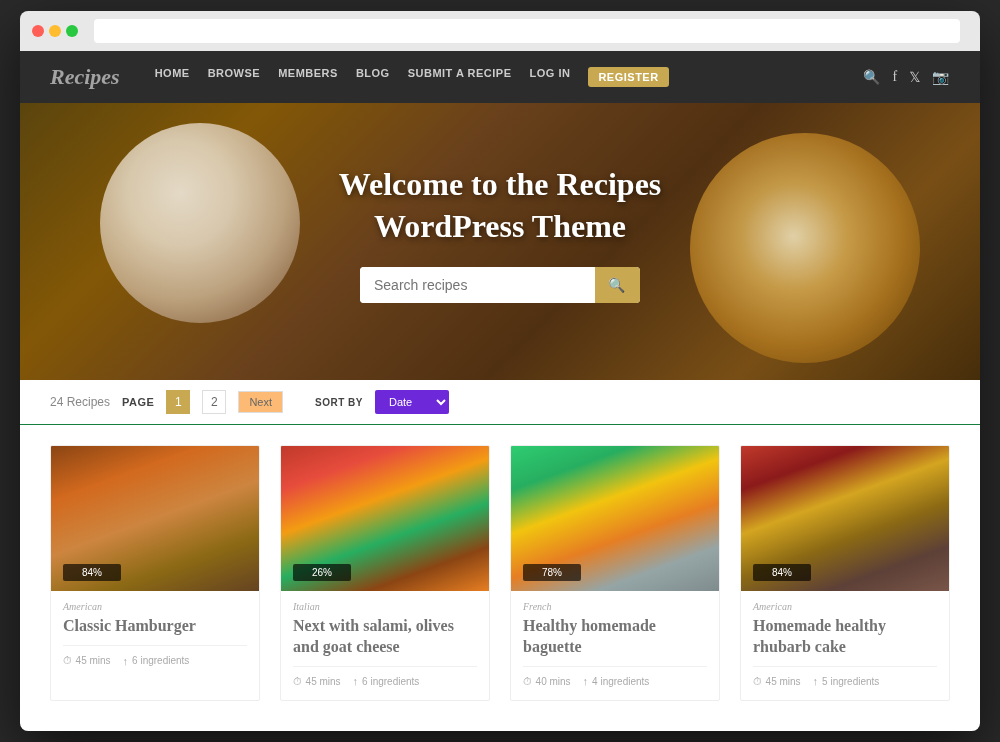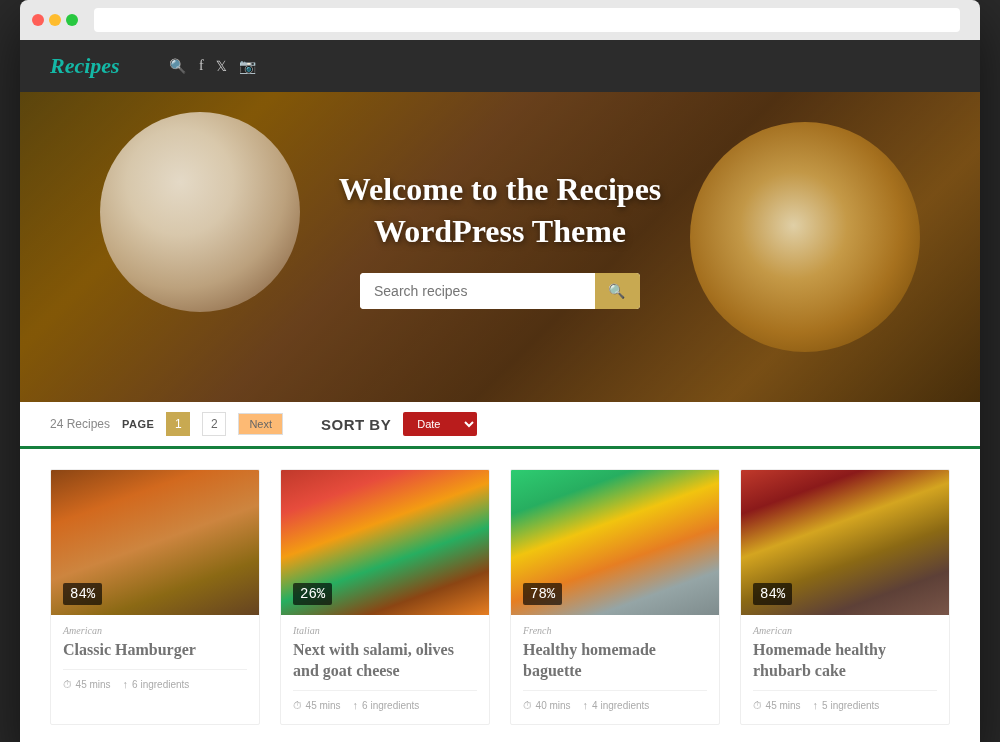--- a/index.html
+++ b/index.html
@@ -60,21 +60,21 @@
       padding: 0 30px;
       display: flex;
       align-items: center;
       height: 52px;
       gap: 20px;
     }
 
     .site-logo {
       font-family: 'Georgia', serif;
       font-style: italic;
-      color: #14b8a6;
+      color: #a3a3a3;
       font-size: 22px;
       font-weight: bold;
       margin-right: 15px;
     }
 
     .main-nav {
       display: flex;
       gap: 18px;
       flex: 1;
     }
@@ -111,21 +111,21 @@
 
     .header-icon {
       color: #ccc;
       font-size: 14px;
       cursor: pointer;
     }
 
     
     .hero {
       position: relative;
-      height: 310px;
+      height: 277px;
       overflow: hidden;
       display: flex;
       align-items: center;
       justify-content: center;
       flex-direction: column;
     }
 
     .hero-bg {
       position: absolute;
       inset: 0;
@@ -199,21 +199,21 @@
       border: none;
       padding: 10px 14px;
       cursor: pointer;
       color: white;
       font-size: 14px;
     }
 
     
     .pagination-bar {
       background: white;
-      border-bottom: 3px solid #15803d;
+      border-bottom: 1px solid #15803d;
       padding: 10px 30px;
       display: flex;
       align-items: center;
       gap: 12px;
       font-family: Arial, sans-serif;
       font-size: 12px;
       color: #888;
     }
 
     .recipes-count {
@@ -255,27 +255,27 @@
       cursor: pointer;
       color: #666;
       font-family: Arial, sans-serif;
     }
 
     .sort-label {
       font-weight: 700;
       color: #444;
       letter-spacing: 0.5px;
       text-transform: uppercase;
-      font-size: 15px;
-      margin-left: 26px;
+      font-size: 10px;
+      margin-left: 20px;
       text-align: center;
     }
 
     .sort-select {
-      background: #b91c1c;
+      background: #6d28d9;
       color: white;
       border: none;
       padding: 5px 20px 5px 10px;
       font-size: 11px;
       font-family: Arial, sans-serif;
       cursor: pointer;
       border-radius: 2px;
     }
 
     
@@ -318,23 +318,23 @@
     .img-rhubarb {
       background: linear-gradient(160deg, #c0392b 0%, #8b1a1a 20%, #d4a520 40%, #8b6914 60%, #5d4037 80%, #795548 100%);
     }
 
     .recipe-badge {
       position: absolute;
       bottom: 10px;
       left: 12px;
       background: rgba(0,0,0,0.65);
       color: white;
-      font-size: 14px;
-      font-family: Liberation Mono, monospace;
-      padding: 3px 7px;
+      font-size: 10px;
+      font-family: Liberation Sans, sans-serif;
+      padding: 3px 19px;
       border-radius: 2px;
     }
 
     .recipe-info {
       padding: 10px 12px 12px;
     }
 
     .recipe-category {
       font-size: 10px;
       font-style: italic;
@@ -389,20 +389,29 @@
       <div class="dot green"></div>
     </div>
     <div class="browser-address"></div>
   </div>
 
   <div class="site-wrapper">
 
     <header class="site-header">
       <div class="site-logo">Recipes</div>
 
+      <nav class="main-nav">
+        <span class="nav-item">HOME</span>
+        <span class="nav-item">BROWSE</span>
+        <span class="nav-item">MEMBERS</span>
+        <span class="nav-item">BLOG</span>
+        <span class="nav-item">SUBMIT A RECIPE</span>
+        <span class="nav-item">LOG IN</span>
+        <span class="nav-register">REGISTER</span>
+      </nav>
 
       <div class="header-icons">
         <span class="header-icon">🔍</span>
         <span class="header-icon">f</span>
         <span class="header-icon">𝕏</span>
         <span class="header-icon">📷</span>
       </div>
     </header>
 
     <section class="hero">

